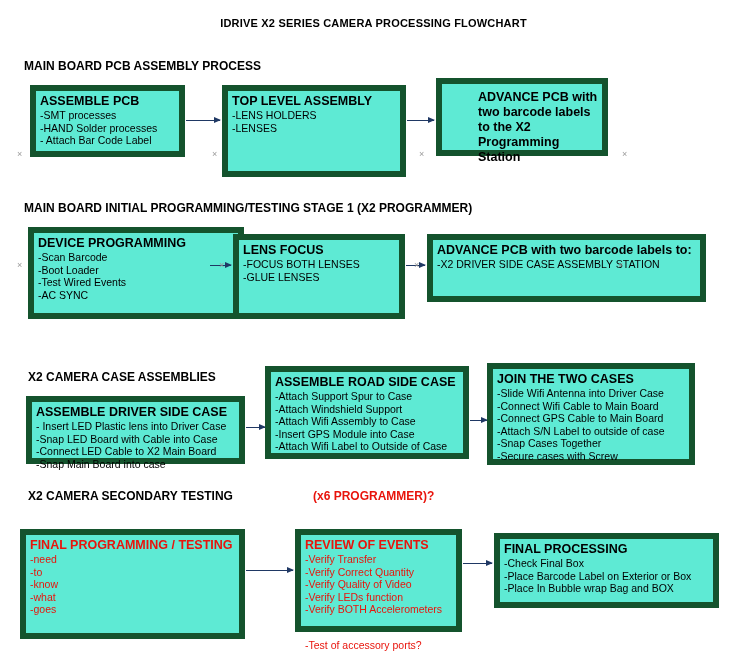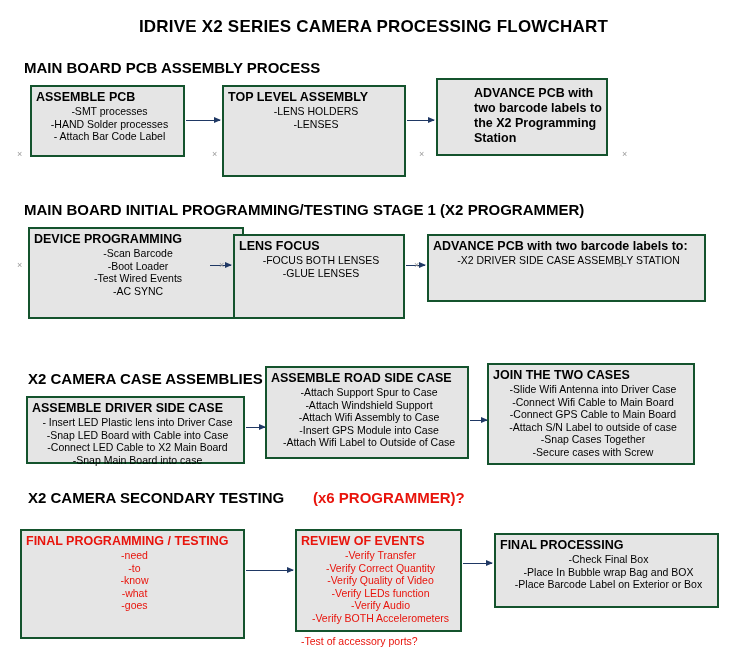--- a/index.html
+++ b/index.html
@@ -8,39 +8,39 @@
     background:#ffffff;
     font-family:"Liberation Sans", sans-serif;
     position:relative;
     overflow:hidden;
     color:#000;
   }
   .canvas{position:absolute;left:0;top:0;width:747px;height:662px;}
   .abs{position:absolute;}
   #title{
     left:0;top:17px;width:747px;text-align:center;
-    font-size:17px;font-weight:bold;letter-spacing:.2px;
+    font-size:11px;font-weight:bold;letter-spacing:.2px;
   }
   .section-head{
-    font-size:15px;font-weight:bold;
+    font-size:12px;font-weight:bold;
   }
   .box{
     position:absolute;
-    border:2px solid #14532d;
-    background:#e5e5e5;
+    border:6px solid #14532d;
+    background:#5eead4;
     box-sizing:border-box;
   }
   .box .hdr{
     font-size:12.5px;font-weight:bold;
     padding:3px 4px 0 4px;
     line-height:14px;
   }
   .box .hdr.two{line-height:15px;}
   .box ul{
-    list-style:none;margin:0;padding:1px 0 0 4px;text-align:center;
+    list-style:none;margin:0;padding:1px 0 0 4px;
   }
   .box ul li{
     font-size:10.5px;line-height:12.6px;white-space:nowrap;
   }
   .red{color:#e8140c;}
   .red .hdr{color:#e8140c;}
   .red ul li{color:#e8140c;}
   .arrow{position:absolute;height:1px;background:#1f3864;}
   .arrow:after{
     content:"";position:absolute;right:-1px;top:-3px;
@@ -185,30 +185,29 @@
 
   <div class="arrow" style="left:246px;top:570px;width:47px;"></div>
 
   <div class="box red" style="left:295px;top:529px;width:167px;height:103px;">
     <div class="hdr">REVIEW OF EVENTS</div>
     <ul>
       <li>-Verify Transfer</li>
       <li>-Verify Correct Quantity</li>
       <li>-Verify Quality of Video</li>
       <li>-Verify LEDs function</li>
-      <li>-Verify Audio</li>
       <li>-Verify BOTH Accelerometers</li>
       <li class="overflow" style="position:absolute;left:4px;top:104px;">-Test of accessory ports?</li>
     </ul>
   </div>
 
   <div class="arrow" style="left:463px;top:563px;width:29px;"></div>
 
   <div class="box" style="left:494px;top:533px;width:225px;height:75px;">
     <div class="hdr">FINAL PROCESSING</div>
     <ul>
       <li>-Check Final Box</li>
+      <li>-Place Barcode Label on Exterior or Box</li>
       <li>-Place In Bubble wrap Bag and BOX</li>
-      <li>-Place Barcode Label on Exterior or Box</li>
     </ul>
   </div>
 
 </div>
 
 </body></html>

